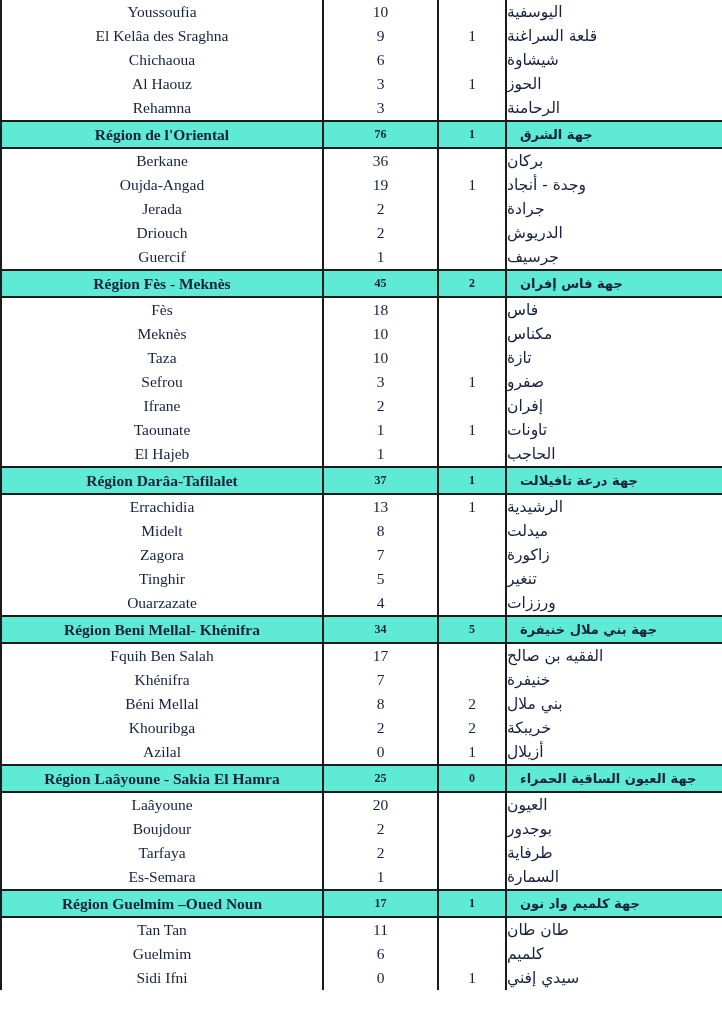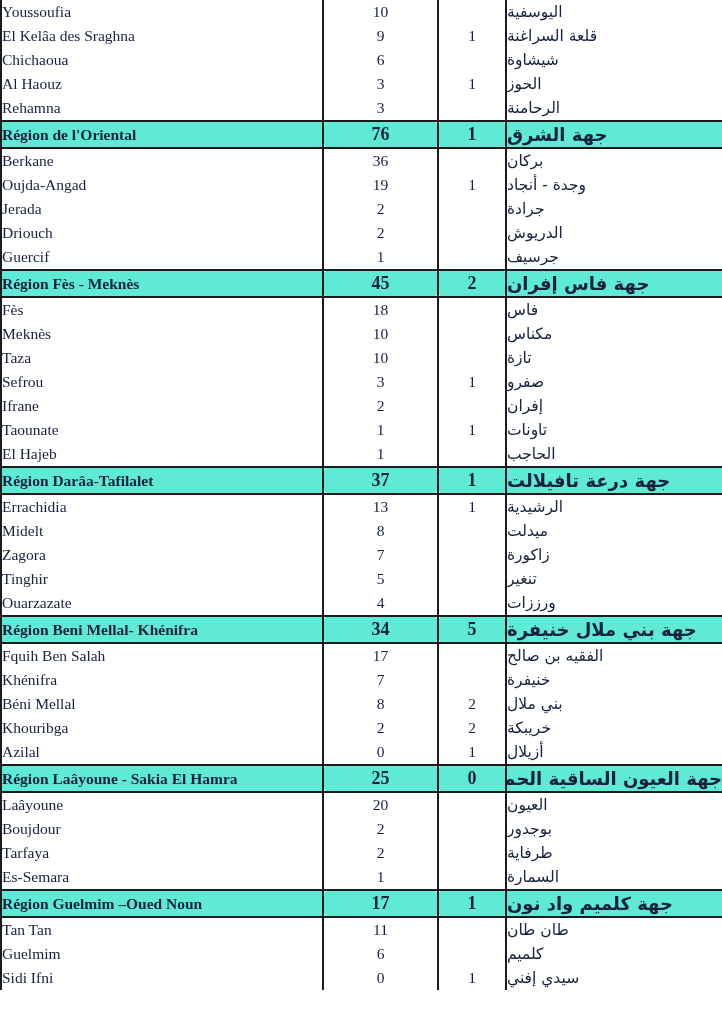--- a/index.html
+++ b/index.html
@@ -40,21 +40,21 @@
     border-right: 2px solid #1b1b1b;
     color: #16213e;
     overflow: hidden;
     white-space: nowrap;
   }
   tr.data-row td {
     border-top: none;
     border-bottom: none;
   }
   td.cell-name {
-    text-align: left;
+    text-align: center;
     padding-left: 5px;
   }
   td.cell-num {
     text-align: center;
   }
   td.cell-ar {
     text-align: left;
     padding-right: 7px;
     direction: rtl;
     font-family: "DejaVu Sans", "Liberation Sans", sans-serif;
@@ -66,26 +66,26 @@
     font-weight: bold;
     border-top: 2.5px solid #1b1b1b;
     border-bottom: 2.5px solid #1b1b1b;
     height: 25px;
     line-height: 25px;
   }
   tr.region-row td.cell-name {
     font-size: 15.5px;
   }
   tr.region-row td.cell-ar {
-    font-size: 18px;
+    font-size: 13px;
     font-weight: bold;
+    padding-left: 13px;
   }
   tr.region-row td.cell-num {
-    font-size: 18px;
-    border-radius: 6px;
+    font-size: 12px;
   }
   
   tr.data-row.first-row td { border-top: none; }
 </style>
 </head>
 <body>
 
 <div class="sheet">
   <table class="data-table">
     <colgroup>

